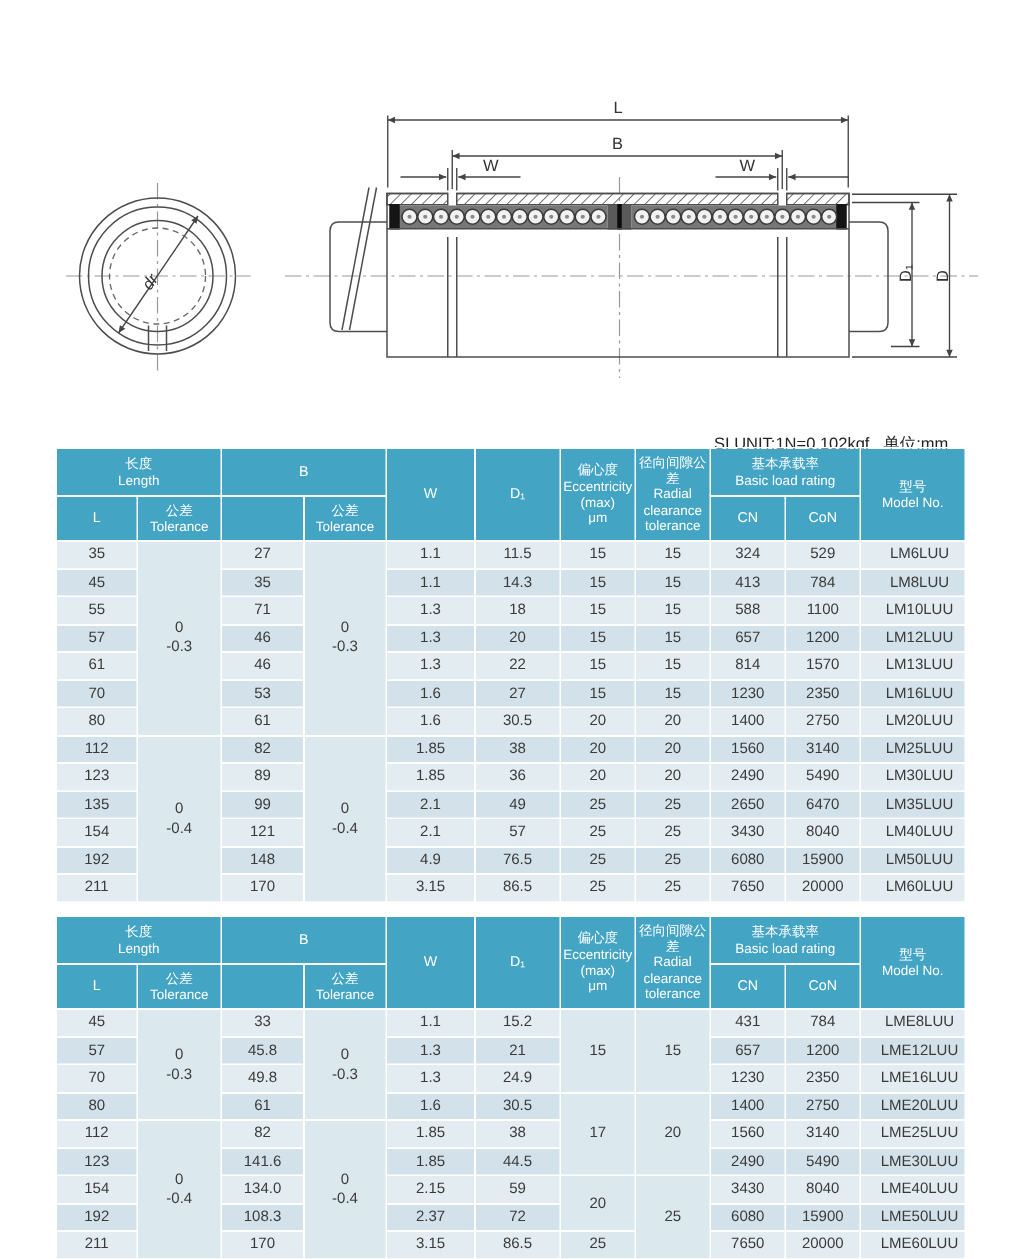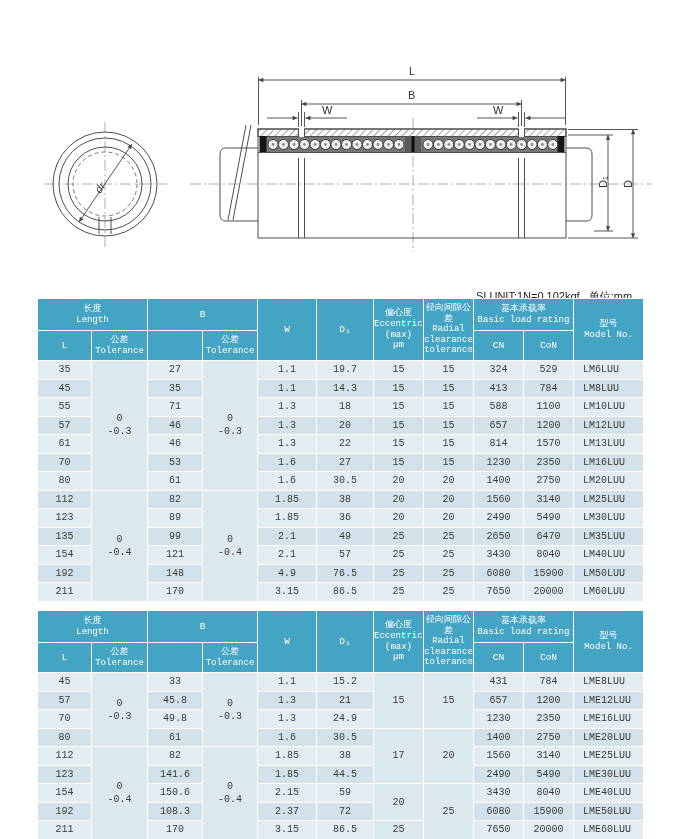--- a/index.html
+++ b/index.html
@@ -17,21 +17,20 @@
   .ball{fill:#f2f2f2;stroke:#3a3a3a;stroke-width:1;}
   .ballc{fill:#8a8a8a;}
   #unit-notes{
     position:absolute;left:476px;top:261px;font-size:11px;line-height:14px;
     color:#222;white-space:pre;
   }
   
   .spec-table{
     position:absolute;left:37px;border-collapse:collapse;table-layout:fixed;
     width:606px;
-    font-family:Liberation Mono, monospace;
   }
   #table1{top:298px;}
   #table2{top:610px;}
   .spec-table col.c-l{width:54px}.spec-table col.c-ltol{width:56px}
   .spec-table col.c-b{width:55px}.spec-table col.c-btol{width:55px}
   .spec-table col.c-w{width:59px}.spec-table col.c-d1{width:57px}
   .spec-table col.c-ecc{width:50px}.spec-table col.c-rad{width:50px}
   .spec-table col.c-cn{width:50px}.spec-table col.c-con{width:50px}
   .spec-table col.c-model{width:70px}
   .spec-table th,.spec-table td{
@@ -47,21 +46,21 @@
   .spec-table thead th .sm{font-size:9px;display:block;}
   .spec-table tbody td{
     font-size:10px;color:#3a3a3a;height:17.5px;line-height:17.5px;
   }
   .spec-table tbody tr:nth-child(odd) td{background:#e3edf1;}
   .spec-table tbody tr:nth-child(even) td{background:#d3e2ea;}
   .spec-table tbody td.merged{
     background:#dbe8ee !important;line-height:1.3;
   }
   .spec-table tbody td.merged div{line-height:13px;}
-  .spec-table tbody td.model{text-align:left;padding-left:9px;}
+  .spec-table tbody td.model{text-align:center;padding-left:9px;}
 </style>
 </head>
 <body>
 
 <svg id="drawing" width="680" height="295" viewBox="0 0 680 295">
   <defs>
     <pattern id="hatch" width="5" height="5" patternUnits="userSpaceOnUse" patternTransform="rotate(45)">
       <line x1="0" y1="0" x2="0" y2="5" stroke="#555" stroke-width="1.1"></line>
     </pattern>
     <marker id="arr" viewBox="0 0 10 10" refX="9" refY="5" markerWidth="9" markerHeight="6" orient="auto-start-reverse">
@@ -293,21 +292,21 @@
         <td rowspan="7" class="merged">
           <div>0</div>
           <div>-0.3</div>
         </td>
         <td>27</td>
         <td rowspan="7" class="merged">
           <div>0</div>
           <div>-0.3</div>
         </td>
         <td>1.1</td>
-        <td>19.7</td>
+        <td>11.5</td>
         <td>15</td>
         <td>15</td>
         <td>324</td>
         <td>529</td>
         <td class="model">LM6LUU</td>
       </tr>
       <tr>
         <td>45</td>
         <td>35</td>
         <td>1.1</td>
@@ -579,21 +578,21 @@
         <td>123</td>
         <td>141.6</td>
         <td>1.85</td>
         <td>44.5</td>
         <td>2490</td>
         <td>5490</td>
         <td class="model">LME30LUU</td>
       </tr>
       <tr>
         <td>154</td>
-        <td>150.6</td>
+        <td>134.0</td>
         <td>2.15</td>
         <td>59</td>
         <td rowspan="2" class="merged">20</td>
         <td rowspan="3" class="merged">25</td>
         <td>3430</td>
         <td>8040</td>
         <td class="model">LME40LUU</td>
       </tr>
       <tr>
         <td>192</td>

